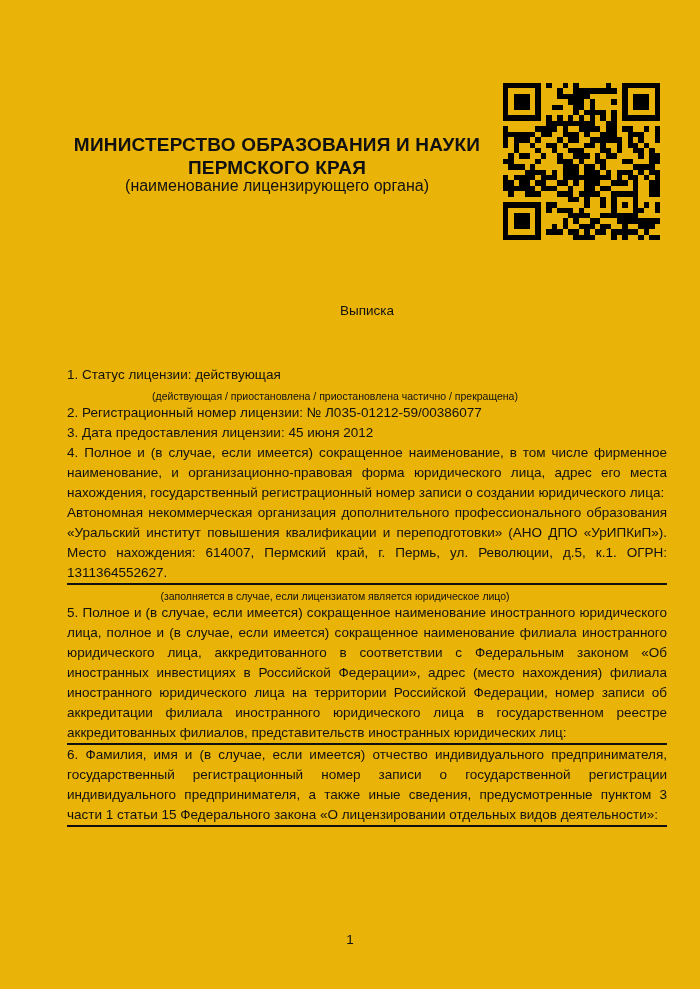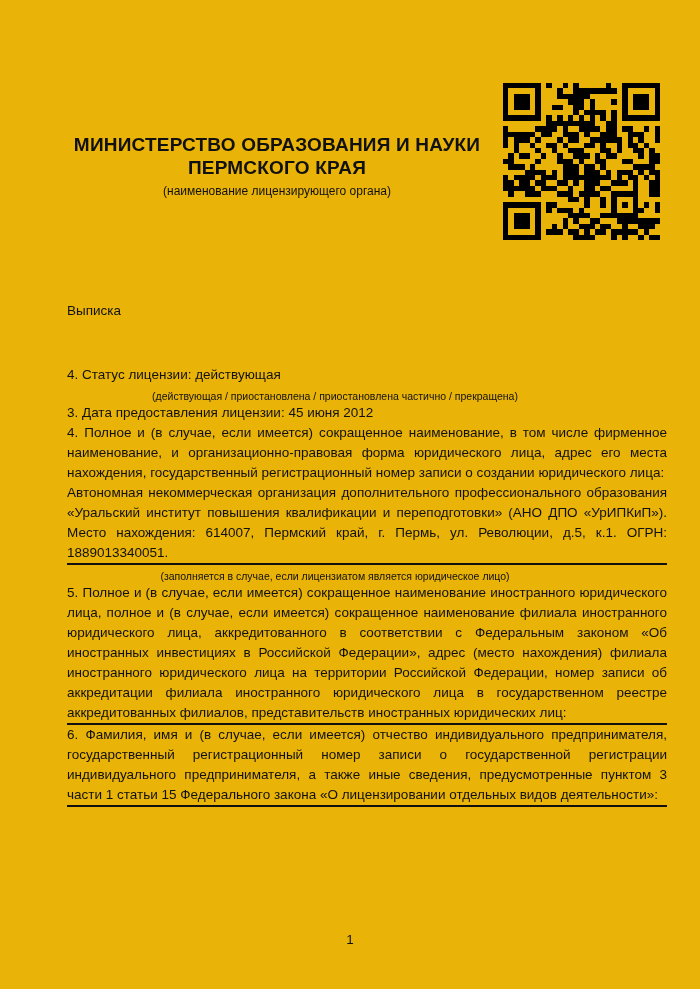--- a/index.html
+++ b/index.html
@@ -19,36 +19,35 @@
     width: 420px;
     text-align: center;
   }
   .ministry-name {
     font-weight: bold;
     font-size: 19px;
     line-height: 23px;
     letter-spacing: 0.2px;
   }
   .ministry-caption {
-    font-size: 12px;
+    font-size: 16px;
     line-height: 13px;
-    margin-top: 6px;
   }
   .qr {
     position: absolute;
     left: 503px; top: 83px;
     width: 157px; height: 157px;
     shape-rendering: crispEdges;
   }
   
   .doc-title {
     position: absolute;
     left: 67px; top: 301px;
     width: 600px;
-    text-align: left;
+    text-align: center;
     font-size: 13.5px;
     line-height: 20px;
   }
   
   .content {
     position: absolute;
     left: 67px; top: 365px;
     width: 600px;
     font-size: 13.5px;
     line-height: 20px;
@@ -541,28 +540,29 @@
       <rect x="25" y="28" width="1" height="1"></rect>
       <rect x="27" y="28" width="1" height="1"></rect>
       <rect x="28" y="28" width="1" height="1"></rect>
     </svg>
 
   <div class="doc-title">
     <div>Выписка</div>
   </div>
 
   <div class="content">
-    <p>4. Статус лицензии: действующая</p>
+    <p>1. Статус лицензии: действующая</p>
     <div class="note mt2">(действующая / приостановлена / приостановлена частично / прекращена)</div>
 
+    <p class="mt17">2. Регистрационный номер лицензии: № Л035-01212-59/00386077</p>
 
     <p class="mt13">3. Дата предоставления лицензии: 45 июня 2012</p>
 
     <p class="para mt8">4. Полное и (в случае, если имеется) сокращенное наименование, в том числе фирменное наименование, и организационно-правовая форма юридического лица, адрес его места нахождения, государственный регистрационный номер записи о создании юридического лица:</p>
-    <p class="para">Автономная некоммерческая организация дополнительного профессионального образования «Уральский институт повышения квалификации и переподготовки» (АНО ДПО «УрИПКиП»). Место нахождения: 614007, Пермский край, г. Пермь, ул. Революции, д.5, к.1. ОГРН: 1889013340051.</p>
+    <p class="para">Автономная некоммерческая организация дополнительного профессионального образования «Уральский институт повышения квалификации и переподготовки» (АНО ДПО «УрИПКиП»). Место нахождения: 614007, Пермский край, г. Пермь, ул. Революции, д.5, к.1. ОГРН: 1311364552627.</p>
     <hr class="rule">
     <div class="note mt2">(заполняется в случае, если лицензиатом является юридическое лицо)</div>
 
     <p class="para mt10">5. Полное и (в случае, если имеется) сокращенное наименование иностранного юридического лица, полное и (в случае, если имеется) сокращенное наименование филиала иностранного юридического лица, аккредитованного в соответствии с Федеральным законом «Об иностранных инвестициях в Российской Федерации», адрес (место нахождения) филиала иностранного юридического лица на территории Российской Федерации, номер записи об аккредитации филиала иностранного юридического лица в государственном реестре аккредитованных филиалов, представительств иностранных юридических лиц:</p>
     <hr class="rule">
 
     <p class="para mt14">6. Фамилия, имя и (в случае, если имеется) отчество индивидуального предпринимателя, государственный регистрационный номер записи о государственной регистрации индивидуального предпринимателя, а также иные сведения, предусмотренные пунктом 3 части 1 статьи 15 Федерального закона «О лицензировании отдельных видов деятельности»:</p>
     <hr class="rule">
 
   </div>

